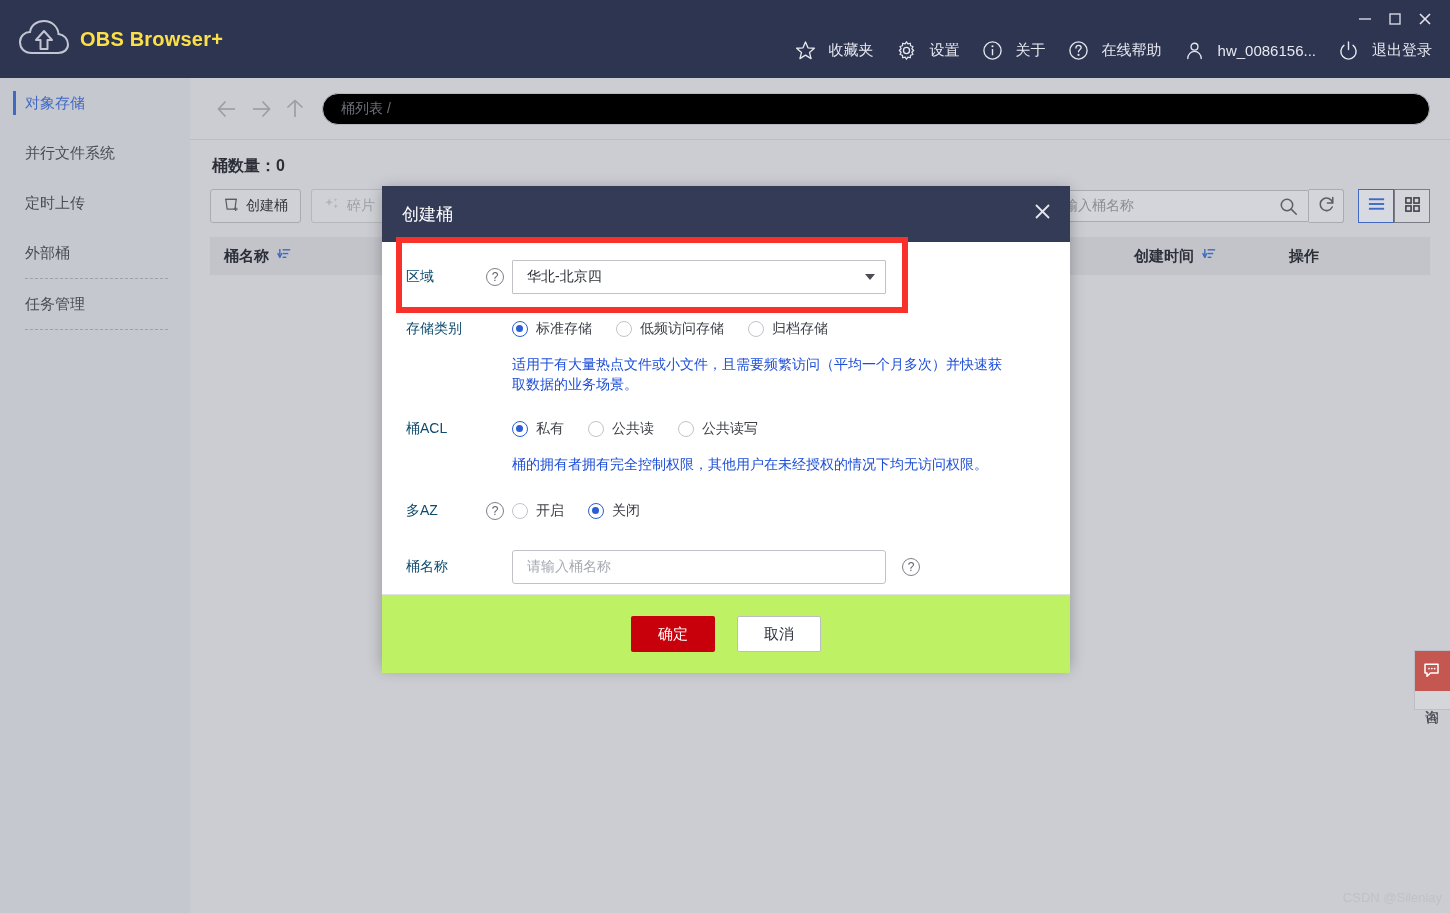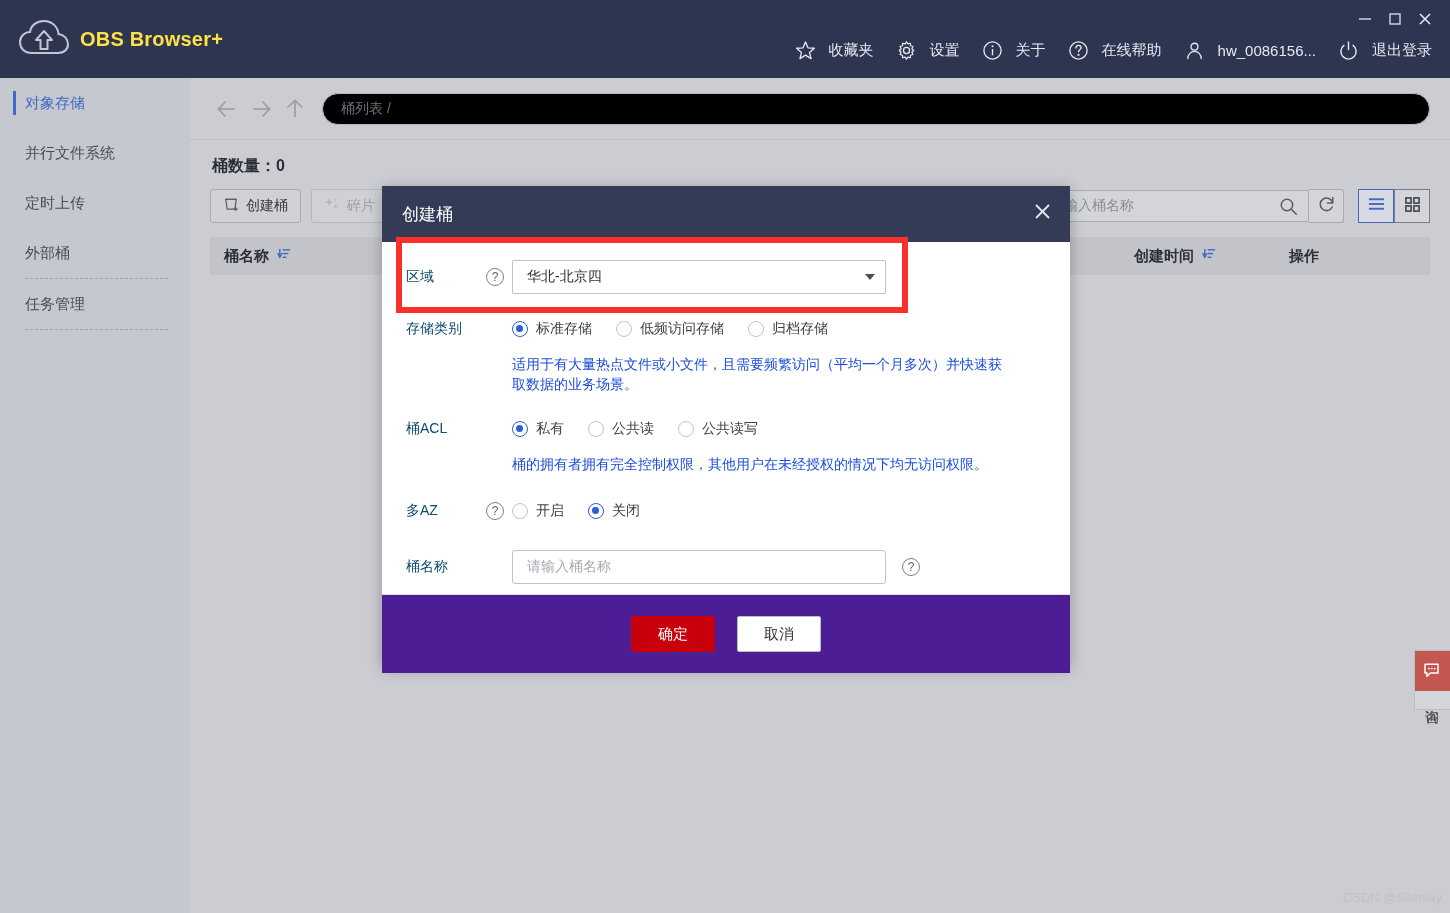--- a/index.html
+++ b/index.html
@@ -376,21 +376,21 @@
     background: #fff;
     display: flex;
     align-items: center;
     padding: 0 14px;
     box-sizing: border-box;
     font-size: 14px;
     color: #a8aab2;
   }
   .modal-footer {
     height: 78px;
-    background: #4c1d95;
+    background: #bef264;
     border-top: 1px solid #e2e2e2;
     display: flex;
     align-items: center;
     justify-content: center;
     gap: 22px;
   }
   .btn-primary {
     width: 84px; height: 36px;
     background: #c7000b;
     color: #fff;

